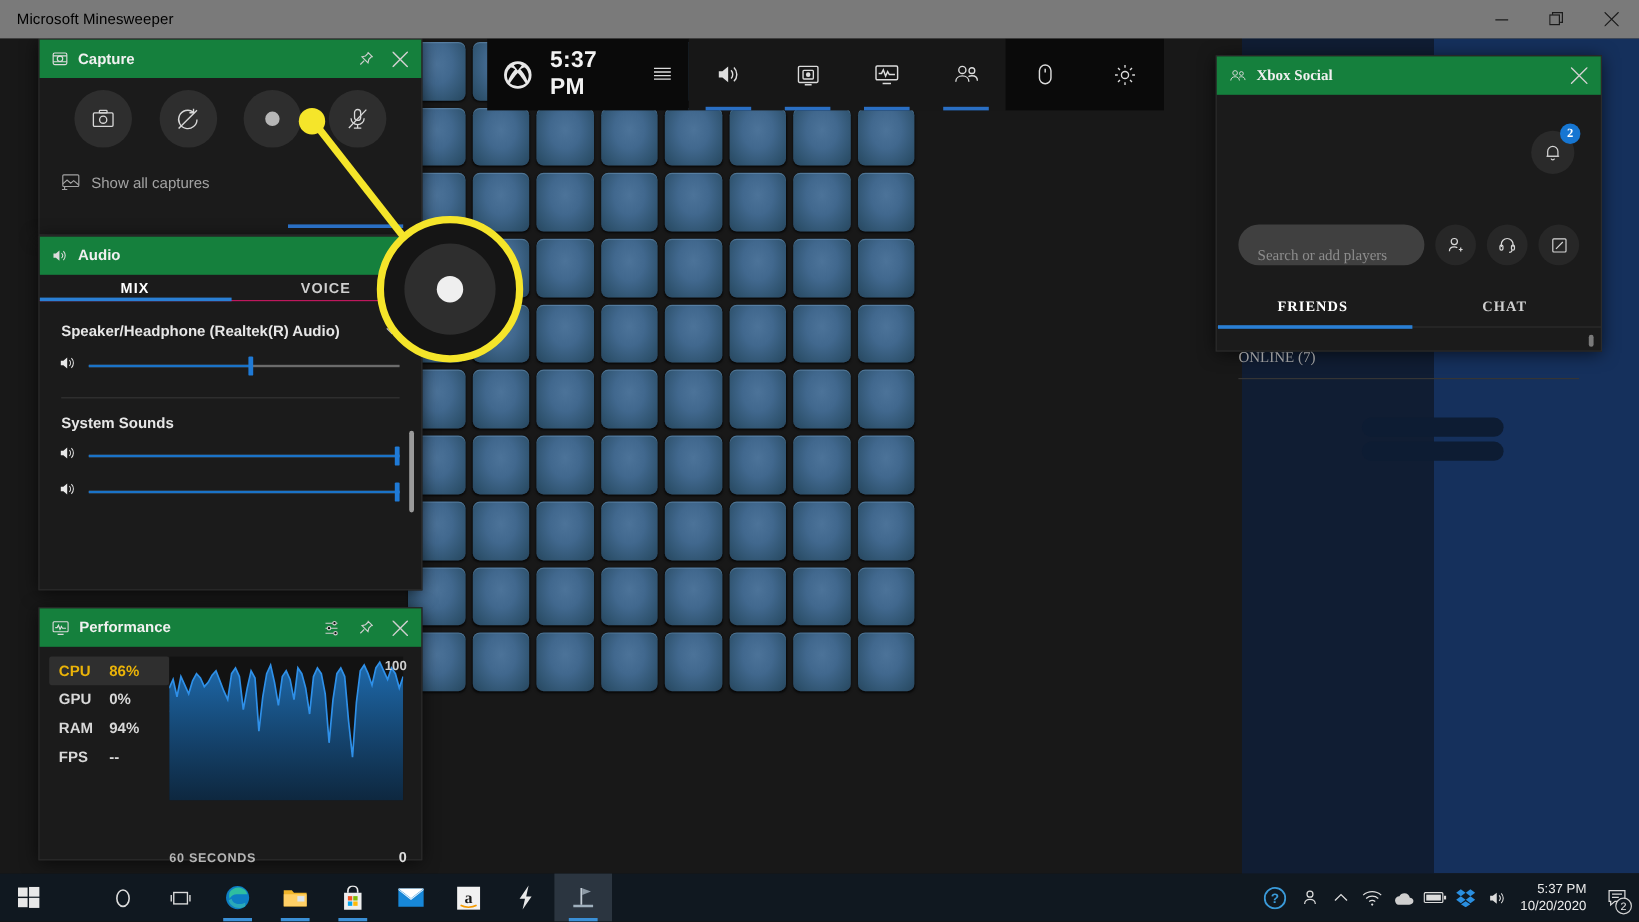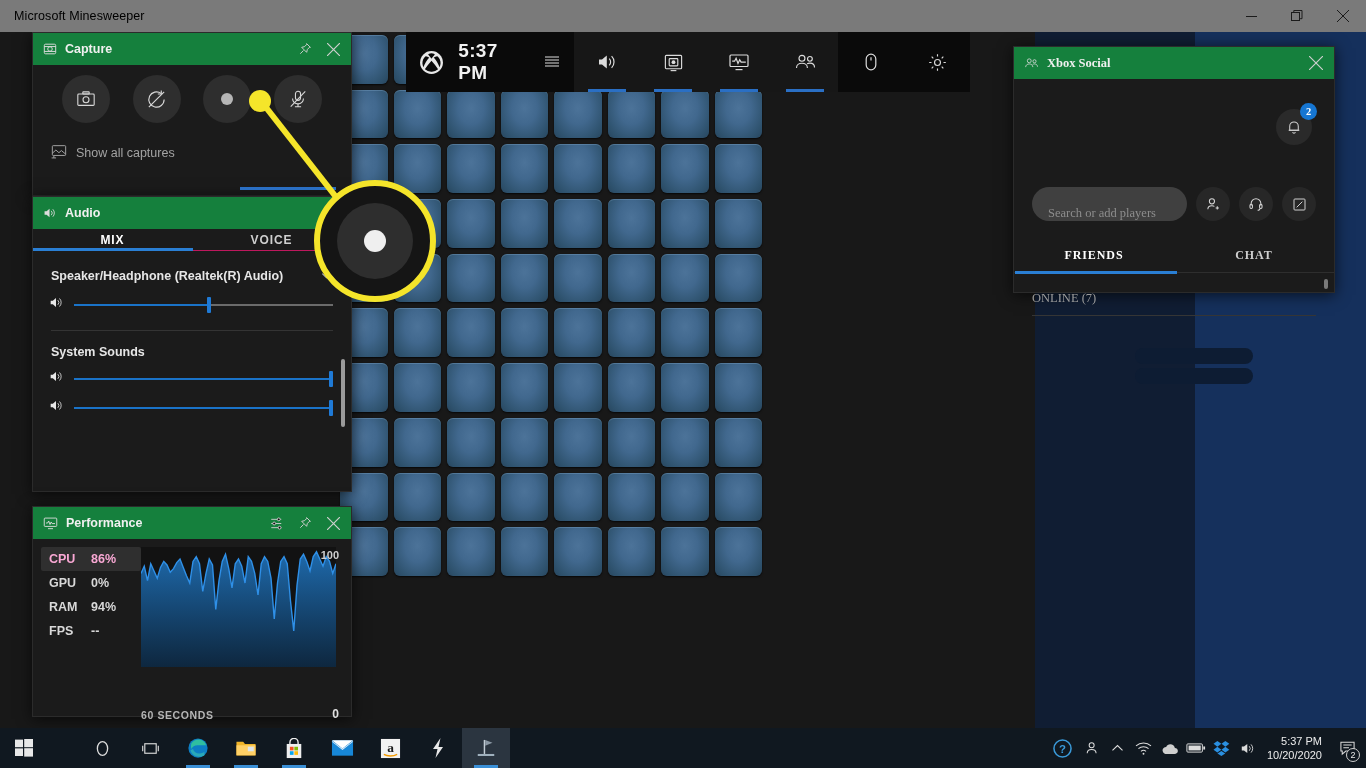--- a/index.html
+++ b/index.html
@@ -135,21 +135,21 @@
 
   
   #perf-widget { left:32px; top:506px; width:320px; height:211px; }
   .perf-body { display:flex; padding:8px 0 0 0; height:182px; }
   .perf-left { width:108px; padding-left:8px; }
   .perf-item {
     display:flex; align-items:center; font-size:12.5px; font-weight:700;
     height:24px; padding:0 8px; color:#d8d8d8; border-radius:2px;
   }
   .perf-item .pk { width:42px; }
-  .perf-item.sel { background:#2f2f2f; color:#f9a8d4; }
+  .perf-item.sel { background:#2f2f2f; color:#eab308; }
   .perf-right { flex:1; position:relative; padding-right:12px; }
   .perf-top { display:flex; align-items:flex-start; }
   .perf-big { font-size:31px; font-weight:700; color:#d6d6d6; line-height:1; letter-spacing:-.5px; }
   .perf-ghz { font-size:10.5px; color:#8f8f8f; margin-top:6px; font-weight:700; }
   .perf-max { position:absolute; right:12px; top:2px; font-size:11px; color:#cfcfcf; font-weight:700;margin-left:21px;}
   .perf-min { position:absolute; right:12px; bottom:0px; font-size:12px; color:#e0e0e0; font-weight:700;}
   .perf-secs { position:absolute; left:0px; bottom:0px; font-size:10.5px; letter-spacing:.6px; color:#b5b5b5; font-weight:700; }
   #perf-chart { position:absolute; left:0; top:0; width:195px; height:120px; }
 
   

